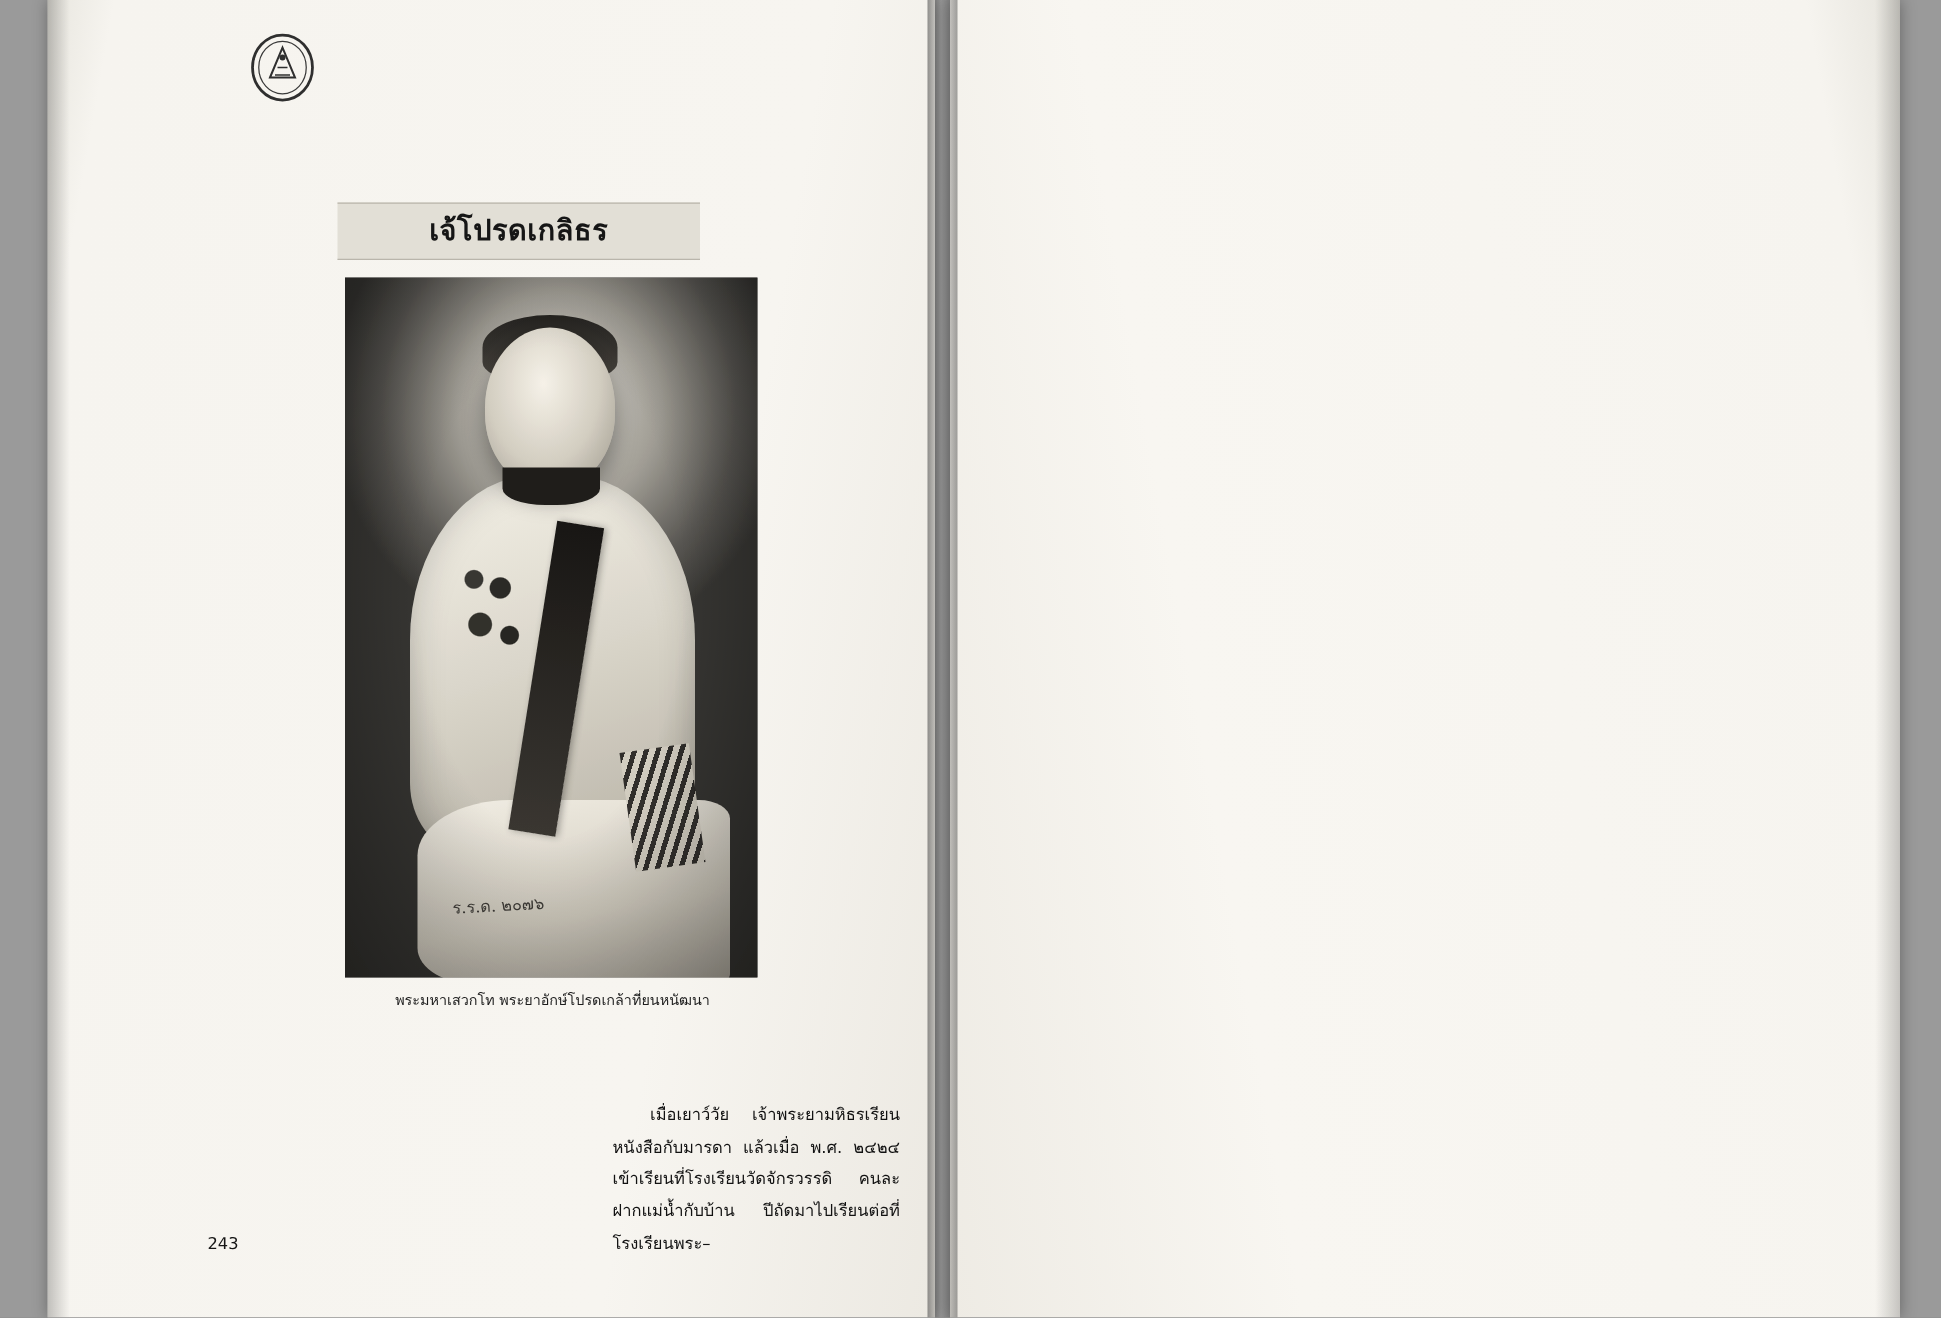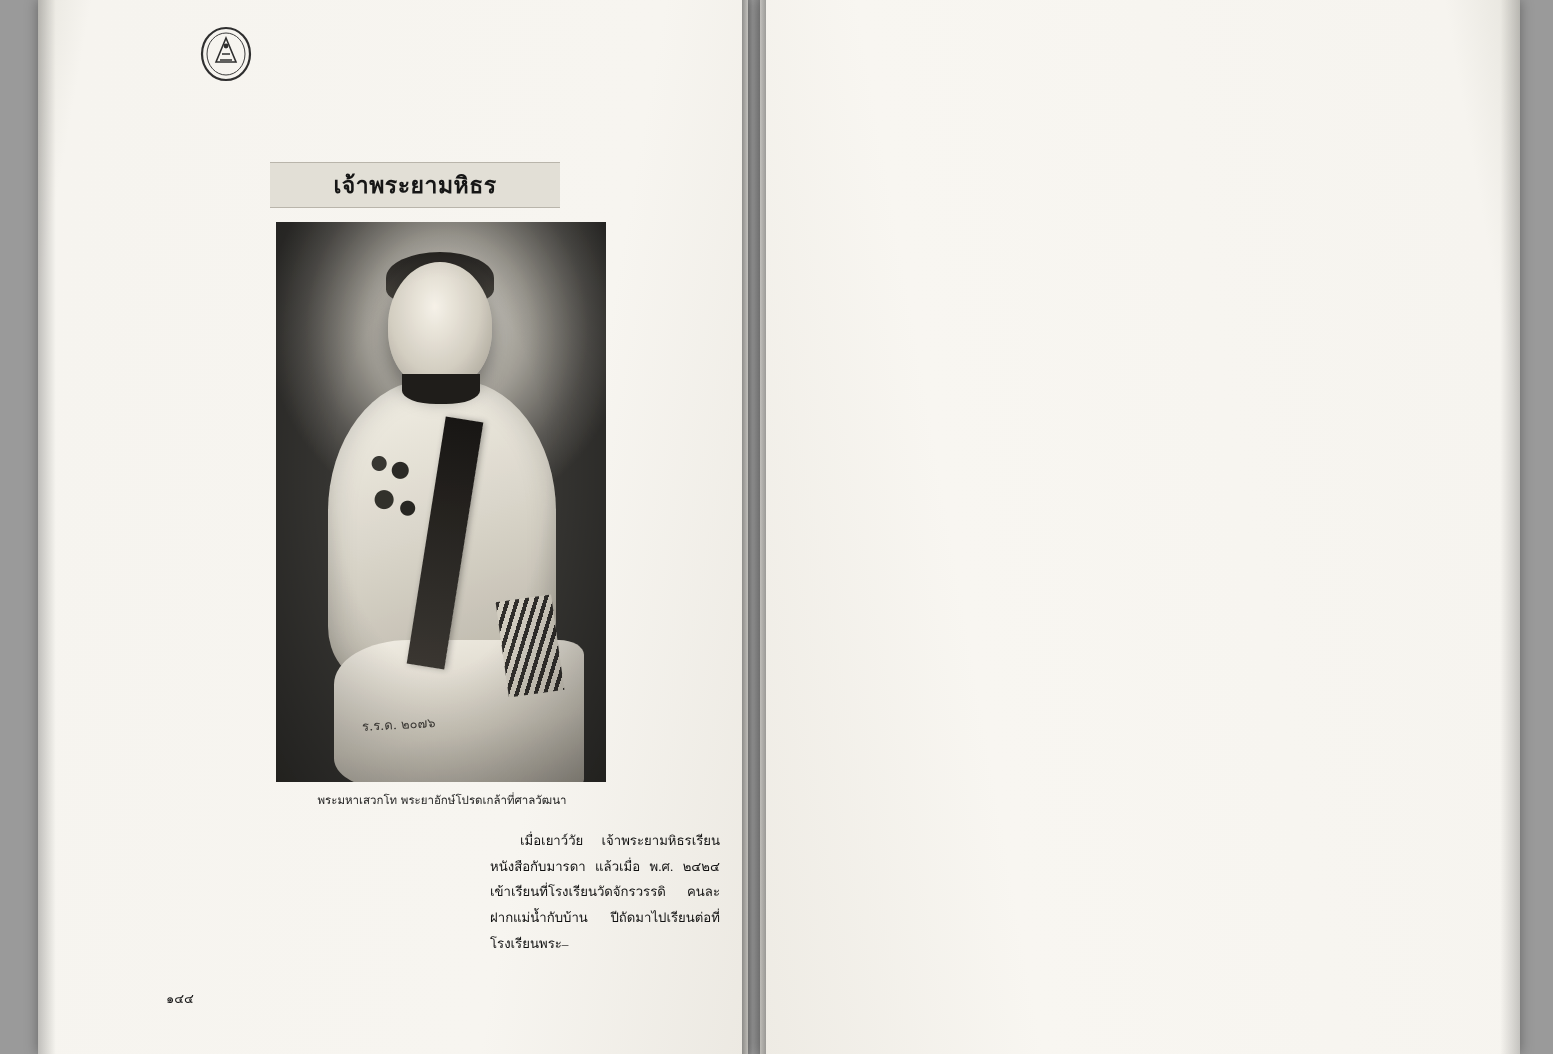--- a/index.html
+++ b/index.html
@@ -193,21 +193,21 @@
     position: absolute;
     font-size: 13.2px;
     line-height: 1.95;
     color: #121212;
     text-align: justify;
     text-justify: inter-word;
   }
   .indent { text-indent: 30px; display: block; }
 
   .l-col-1 { left: 168px; top: 880px; width: 228px; }
-  .l-col-2 { left: 452px; top: 828px; width: 230px; font-family: Liberation Serif, serif; }
+  .l-col-2 { left: 452px; top: 880px; width: 230px; }
 
   .folio {
     position: absolute;
     font-size: 13px;
     color: #161616;
   }
   .folio-left { left: 128px; top: 988px; }
 
   .col p { margin: 0 0 0 0; }
 </style>
@@ -222,48 +222,48 @@
       <svg viewBox="0 0 52 56" width="52" height="56" aria-hidden="true">
         <ellipse cx="26" cy="28" rx="24" ry="26" fill="none" stroke="#2f2f2f" stroke-width="2.2"></ellipse>
         <ellipse cx="26" cy="28" rx="19" ry="21" fill="none" stroke="#3a3a3a" stroke-width="1"></ellipse>
         <path d="M16 36 L26 12 L36 36 Z" fill="none" stroke="#2f2f2f" stroke-width="1.6"></path>
         <path d="M20 34 h12 M22 28 h8" stroke="#2f2f2f" stroke-width="1.3"></path>
         <circle cx="26" cy="20" r="2.4" fill="#2f2f2f"></circle>
       </svg>
     </div>
 
     <div class="title-band">
-      <span>เจ้าพระยามหิธร</span>
+      <span>เจ้โปรดเกลิธร</span>
     </div>
 
     <div class="portrait-frame">
       <div class="portrait">
         <div class="tunic"></div>
         <div class="leg"></div>
         <div class="hair"></div>
         <div class="head"></div>
         <div class="collar"></div>
         <div class="sash"></div>
         <div class="medals"></div>
         <div class="cuff"></div>
         <div class="signature">ร.ร.ด. ๒๐๗๖</div>
         <div class="vignette"></div>
       </div>
     </div>
 
     <div class="caption">
-      <div>พระมหาเสวกโท พระยาอักษ์โปรดเกล้าที่ศาลวัฒนา</div>
+      <div>พระมหาเสวกโท พระยาอักษ์โปรดเกล้าที่ยนหนัฒนา</div>
     </div>
 
 
     <div class="col l-col-2">
       <p class="indent">เมื่อเยาว์วัย เจ้าพระยามหิธรเรียนหนังสือกับมารดา แล้วเมื่อ พ.ศ. ๒๔๒๔ เข้าเรียนที่โรงเรียนวัดจักรวรรดิ คนละฝากแม่น้ำกับบ้าน ปีถัดมาไปเรียนต่อที่โรงเรียนพระ–</p>
     </div>
 
-    <div class="folio folio-left">๑๔๔</div>
+    <div class="folio folio-left">243</div>
   </div>
 
   <div class="sheet sheet-right">
 
     
 
     
 
     
 

